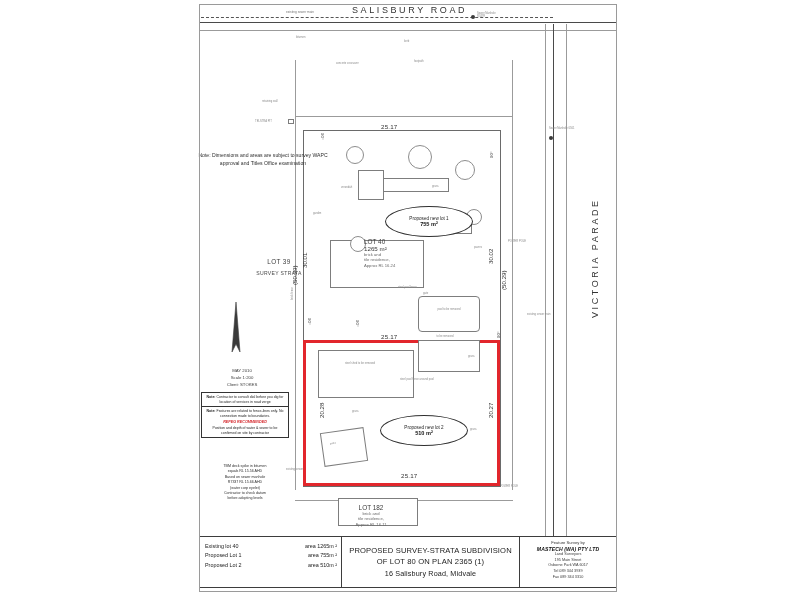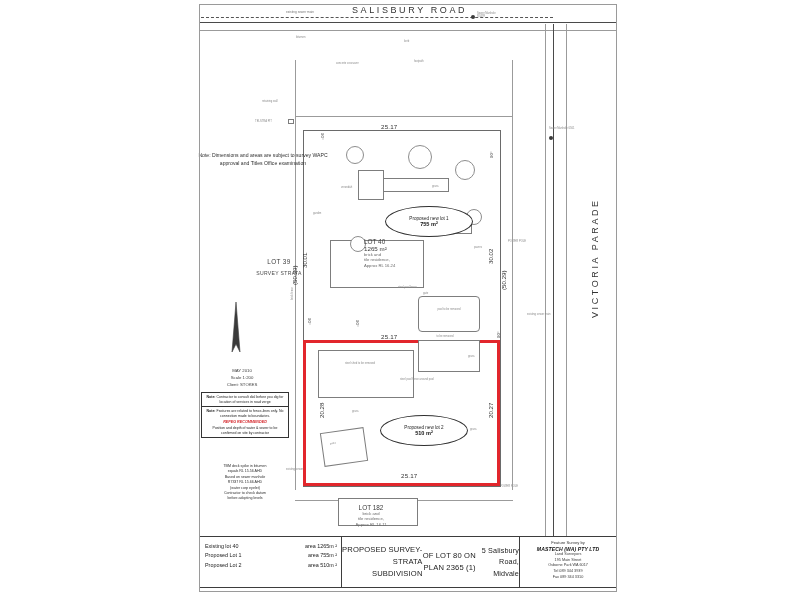--- a/index.html
+++ b/index.html
@@ -84,21 +84,21 @@
   
   #title-strip{position:absolute;left:199px;top:536px;width:418px;height:52px;
                border:1px solid #3d3d3d;box-sizing:border-box;display:flex;background:#fff;}
   #areas-cell{width:142px;border-right:1px solid #3d3d3d;box-sizing:border-box;
               padding:5px 4px 4px 5px;}
   #areas-cell .row{display:flex;justify-content:space-between;font-size:5.4px;
                    color:#222;line-height:1.72;}
   #areas-cell .row .lbl{white-space:nowrap;}
   #areas-cell .row .val{white-space:nowrap;}
   #title-cell{flex:1;border-right:1px solid #3d3d3d;box-sizing:border-box;
-              display:flex;align-items:center;justify-content:center;
+              display:flex;flex-direction:column;align-items:center;justify-content:center;
               text-align:right;line-height:1.55;}
   #title-cell .t1{font-size:7.6px;color:#1a1a1a;letter-spacing:.15px;}
   #title-cell .t2{font-size:7.6px;color:#1a1a1a;letter-spacing:.15px;}
   #title-cell .t3{font-size:7.2px;color:#1a1a1a;letter-spacing:.15px;}
   #surveyor-cell{width:96px;box-sizing:border-box;text-align:center;padding-top:3px;}
   #surveyor-cell .fs{font-size:4.1px;color:#333;}
   #surveyor-cell .co{font-size:5.1px;font-weight:bold;font-style:italic;color:#111;
                      letter-spacing:.1px;margin:.5px 0 .5px;}
   #surveyor-cell .ln{font-size:3.8px;color:#3b3b3b;line-height:1.5;}
 
@@ -290,21 +290,21 @@
       </div>
       <div class="row">
         <span class="lbl">Proposed Lot 2</span>
         <span class="val">area 510m ²</span>
       </div>
     </div>
 
     <div id="title-cell">
       <div class="t1">PROPOSED SURVEY-STRATA SUBDIVISION</div>
       <div class="t2">OF LOT 80  ON PLAN 2365 (1)</div>
-      <div class="t3">5 Salisbury Road, Midvale</div>
+      <div class="t3">16 Salisbury Road, Midvale</div>
     </div>
 
     <div id="surveyor-cell">
       <div class="fs">Feature Survey by</div>
       <div class="co">MASTECH (WA) PTY LTD</div>
       <div class="ln">Land Surveyors</div>
       <div class="ln">195 Main Street</div>
       <div class="ln">Osborne Park WA 6017</div>
       <div class="ln">Tel 089 344 3939</div>
       <div class="ln">Fax 089 344 3310</div>

